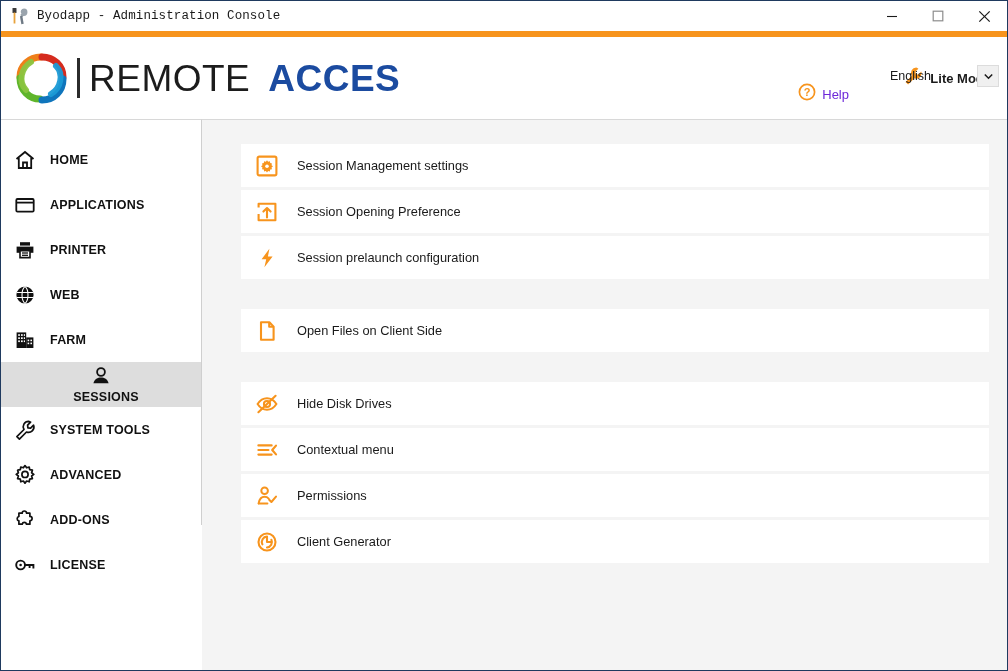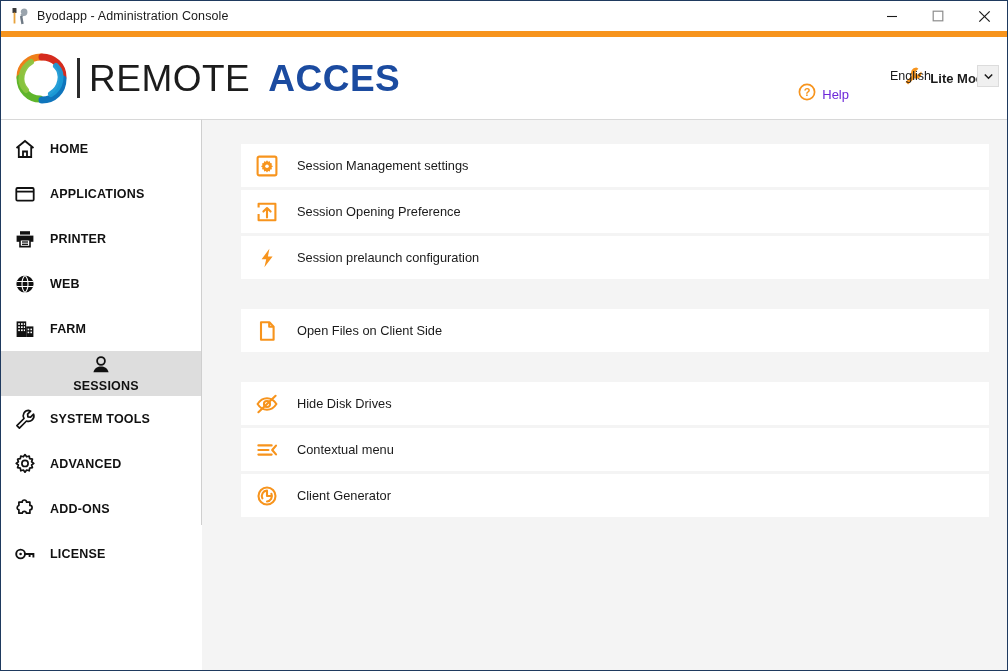--- a/index.html
+++ b/index.html
@@ -15,20 +15,21 @@
     border: 1px solid #1f3a5f;
     background: #ffffff;
   }
 
   
   .titlebar {
     position: absolute; top: 0; left: 0;
     width: 1006px; height: 30px;
     display: flex; align-items: center;
     background: #ffffff;
+    font-family: Liberation Mono, monospace;
   }
   .app-icon {
     width: 22px; height: 22px;
     margin-left: 8px; margin-right: 6px;
     position: relative; flex: none;
   }
   .title-text {
     font-size: 12.5px; color: #1a1a1a;
     white-space: nowrap;
     letter-spacing: 0.1px;
@@ -103,21 +104,21 @@
     position: absolute; top: 118px; left: 0;
     width: 1006px; height: 551px;
     display: flex;
   }
   .sidebar {
     width: 201px; height: 406px;
     background: #ffffff;
     border-right: 1px solid #cfcfcf;
     border-top: 1px solid #d8d8d8;
     flex: none;
-    padding-top: 6px;
+    padding-top: 17px;
   }
   .nav-item {
     height: 45px;
     display: flex; align-items: center;
     padding-left: 10px;
     cursor: default;
   }
   .nav-item.active { background: #dddddd; flex-direction: column; }
   .nav-icon {
     width: 28px; height: 28px; flex: none;
@@ -427,20 +428,31 @@
               <line x1="2.4" y1="11" x2="12.4" y2="11" stroke="#f7941d" stroke-width="2.2" stroke-linecap="round"></line>
               <line x1="2.4" y1="15.6" x2="15.6" y2="15.6" stroke="#f7941d" stroke-width="2.2" stroke-linecap="round"></line>
               <path d="M20 6.6 L16.2 11 L20 15.4" fill="none" stroke="#f7941d" stroke-width="2.2" stroke-linecap="round" stroke-linejoin="round"></path>
             </svg>
           </span>
           <span class="row-label">Contextual menu</span>
         </div>
         <div class="row">
           <span class="row-icon">
             <svg width="22" height="22" viewBox="0 0 22 22">
+              <circle cx="8.6" cy="5.8" r="3.3" fill="none" stroke="#f7941d" stroke-width="2"></circle>
+              <path d="M2.6 18.4 C3.4 14 5.8 11.8 8.6 11.8 C10.2 11.8 11.6 12.4 12.7 13.6" fill="none" stroke="#f7941d" stroke-width="2" stroke-linecap="round"></path>
+              <path d="M2.8 18.4 H11.4" stroke="#f7941d" stroke-width="2" stroke-linecap="round"></path>
+              <path d="M13.2 14.8 L15.4 17 L20 11.6" fill="none" stroke="#f7941d" stroke-width="2" stroke-linecap="round" stroke-linejoin="round"></path>
+            </svg>
+          </span>
+          <span class="row-label">Permissions</span>
+        </div>
+        <div class="row">
+          <span class="row-icon">
+            <svg width="22" height="22" viewBox="0 0 22 22">
               <circle cx="11" cy="11" r="8.5" fill="none" stroke="#f7941d" stroke-width="2.1"></circle>
               <path d="M11 6.2 V11 H15" fill="none" stroke="#f7941d" stroke-width="2.1" stroke-linecap="round" stroke-linejoin="round"></path>
               <path d="M6.4 13.4 A5.4 5.4 0 0 1 11 5.6" fill="none" stroke="#f7941d" stroke-width="2.1" stroke-linecap="round"></path>
               <path d="M15.4 8.8 A5.4 5.4 0 0 1 11 16.5" fill="none" stroke="#f7941d" stroke-width="2.1" stroke-linecap="round"></path>
             </svg>
           </span>
           <span class="row-label">Client Generator</span>
         </div>
       </div>
 

